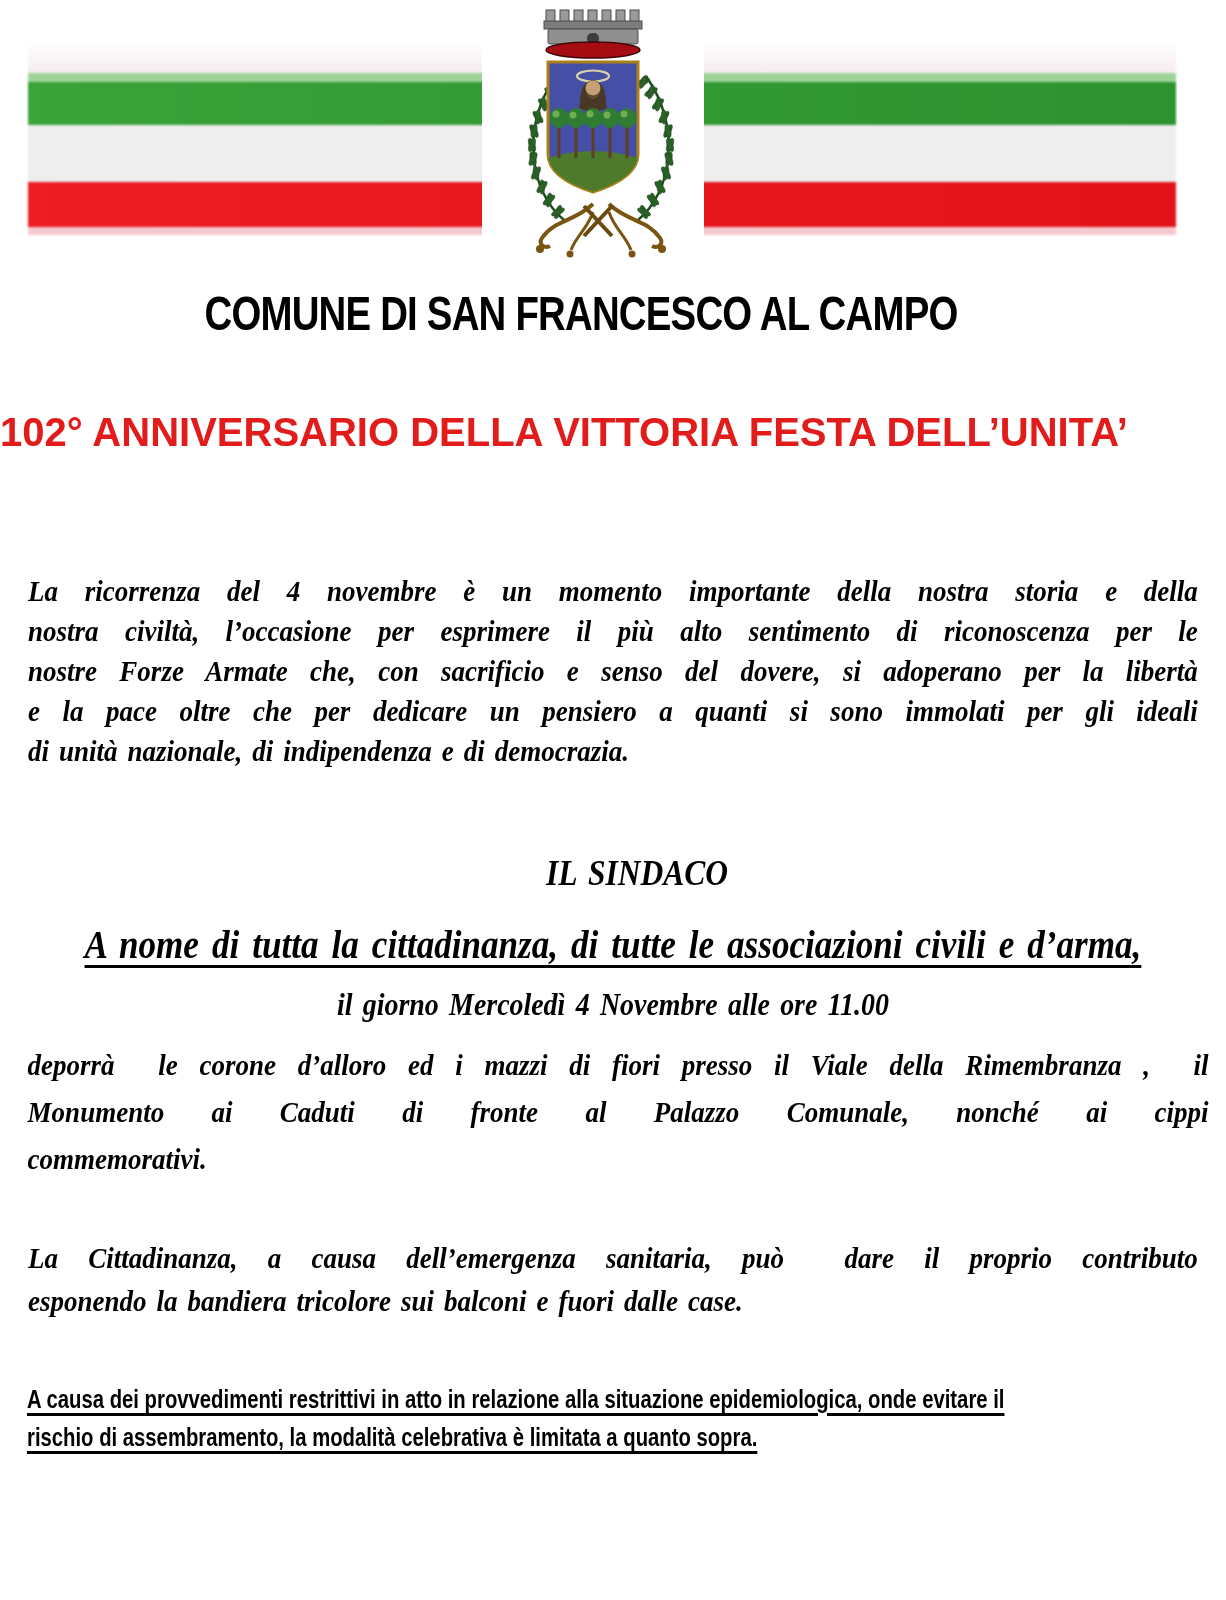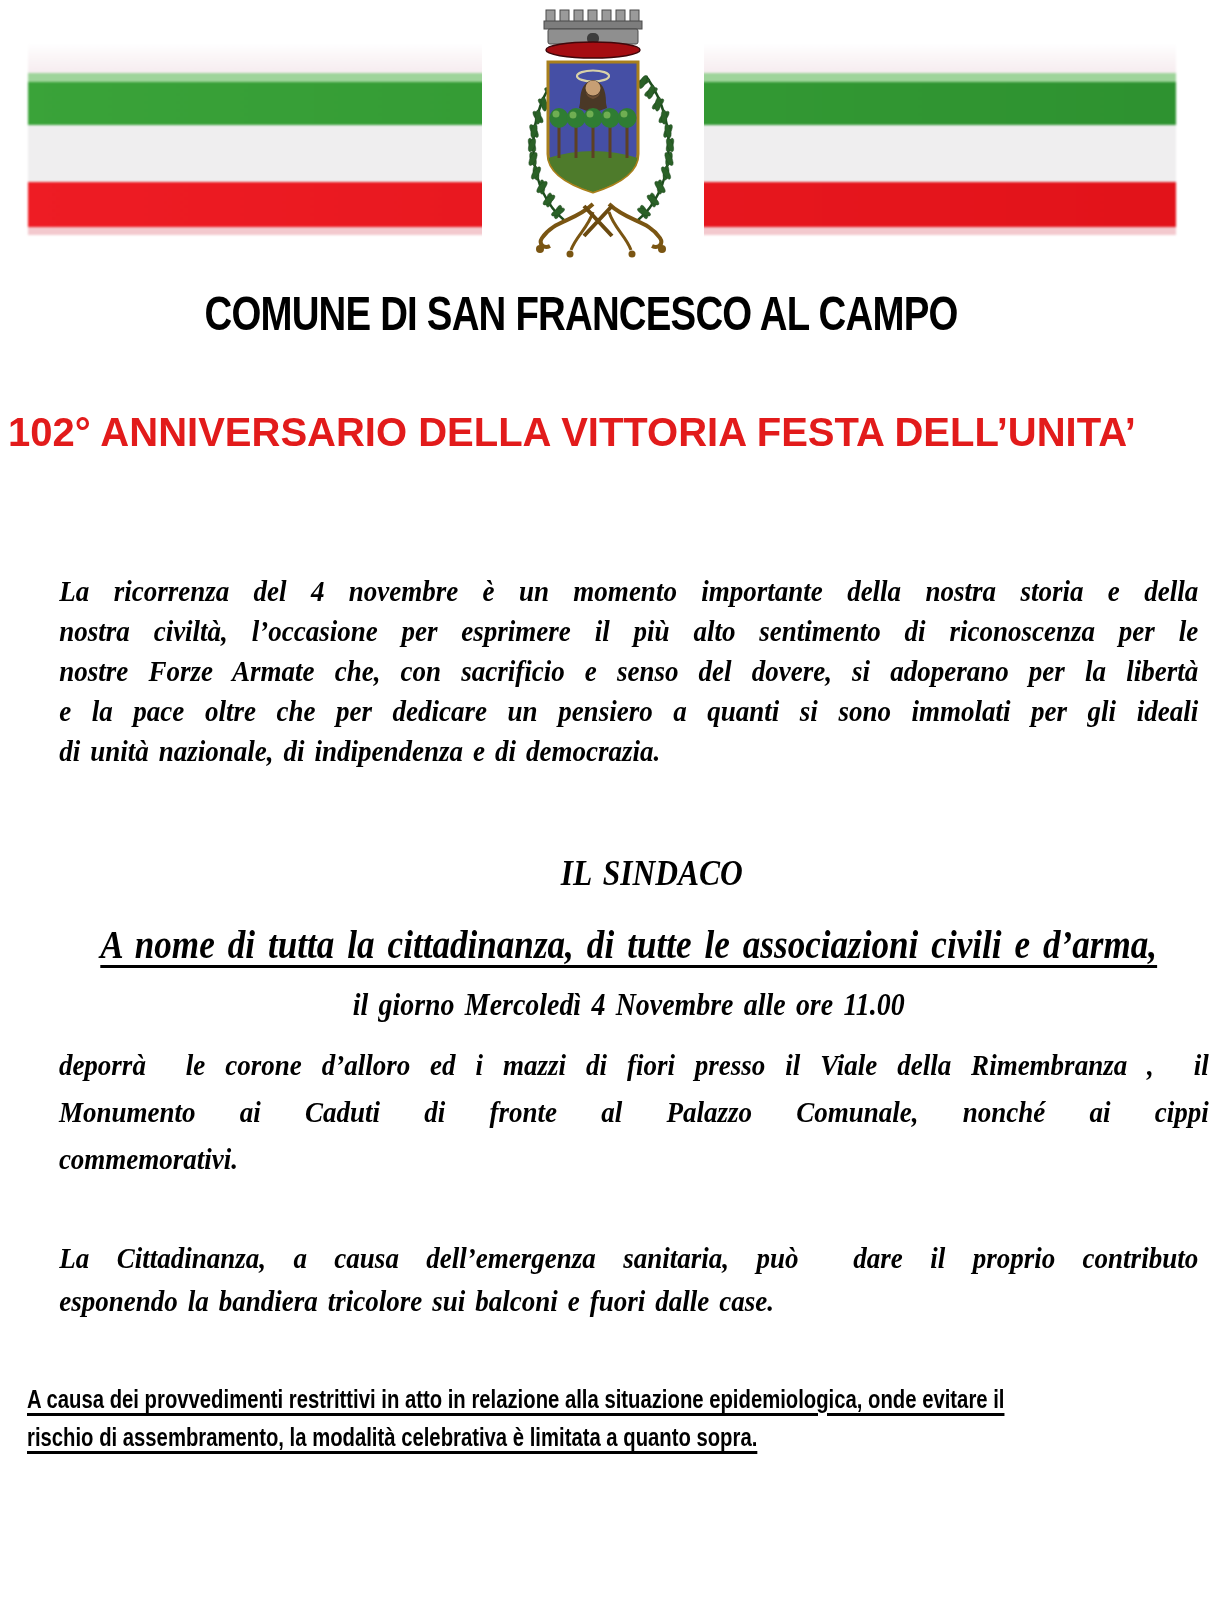--- a/index.html
+++ b/index.html
@@ -15,23 +15,23 @@
   .stripe-red{height:45px;background:linear-gradient(90deg,#ee1c24,#e2131a);}
   .stripe-pink{height:8px;background:#f3c9ce;}
   .emblem-box{position:absolute;left:482px;top:0;width:222px;height:270px;background:#ffffff;}
   .emblem{position:absolute;left:504px;top:8px;}
   
   .abs{position:absolute;}
   .center{text-align:center;}
   .title{left:0;right:64px;top:288px;font-weight:bold;font-size:48px;line-height:52px;
          letter-spacing:-1px;}
   .cond80{transform:scaleX(0.8);transform-origin:50% 0;}
-  .heading{left:0;right:0;top:409px;font-weight:bold;font-size:40px;line-height:46px;padding-left:8px;}
+  .heading{left:0;right:0;top:409px;font-weight:bold;font-size:40px;line-height:46px;}
   .serif{font-family:"Liberation Serif",serif;font-weight:bold;font-style:italic;
-         font-size:30px;line-height:40px;word-spacing:0.12em;margin-left:31px;}
+         font-size:30px;line-height:40px;word-spacing:0.12em;}
   .cond90{width:111.1%;margin-left:-5.55%;transform:scaleX(0.9);transform-origin:50% 0;}
   .line{white-space:pre-wrap;}
   .just .line{text-align:justify;text-align-last:justify;}
   .just .line:last-child{text-align:left;text-align-last:left;}
   .intro{left:28px;right:28px;top:571px;}
   .sindaco-title{left:0;right:0;top:854px;font-size:35px;padding-left:47px;}
   .sindaco-line1{left:28px;right:28px;top:925px;font-size:39px;}
   .sindaco-line1 .u{text-decoration:underline;text-decoration-thickness:3px;text-underline-offset:7px;}
   .sindaco-line2{left:28px;right:28px;top:985px;font-size:31px;}
   .ceremony{left:28px;right:17px;top:1041px;line-height:47px;}

